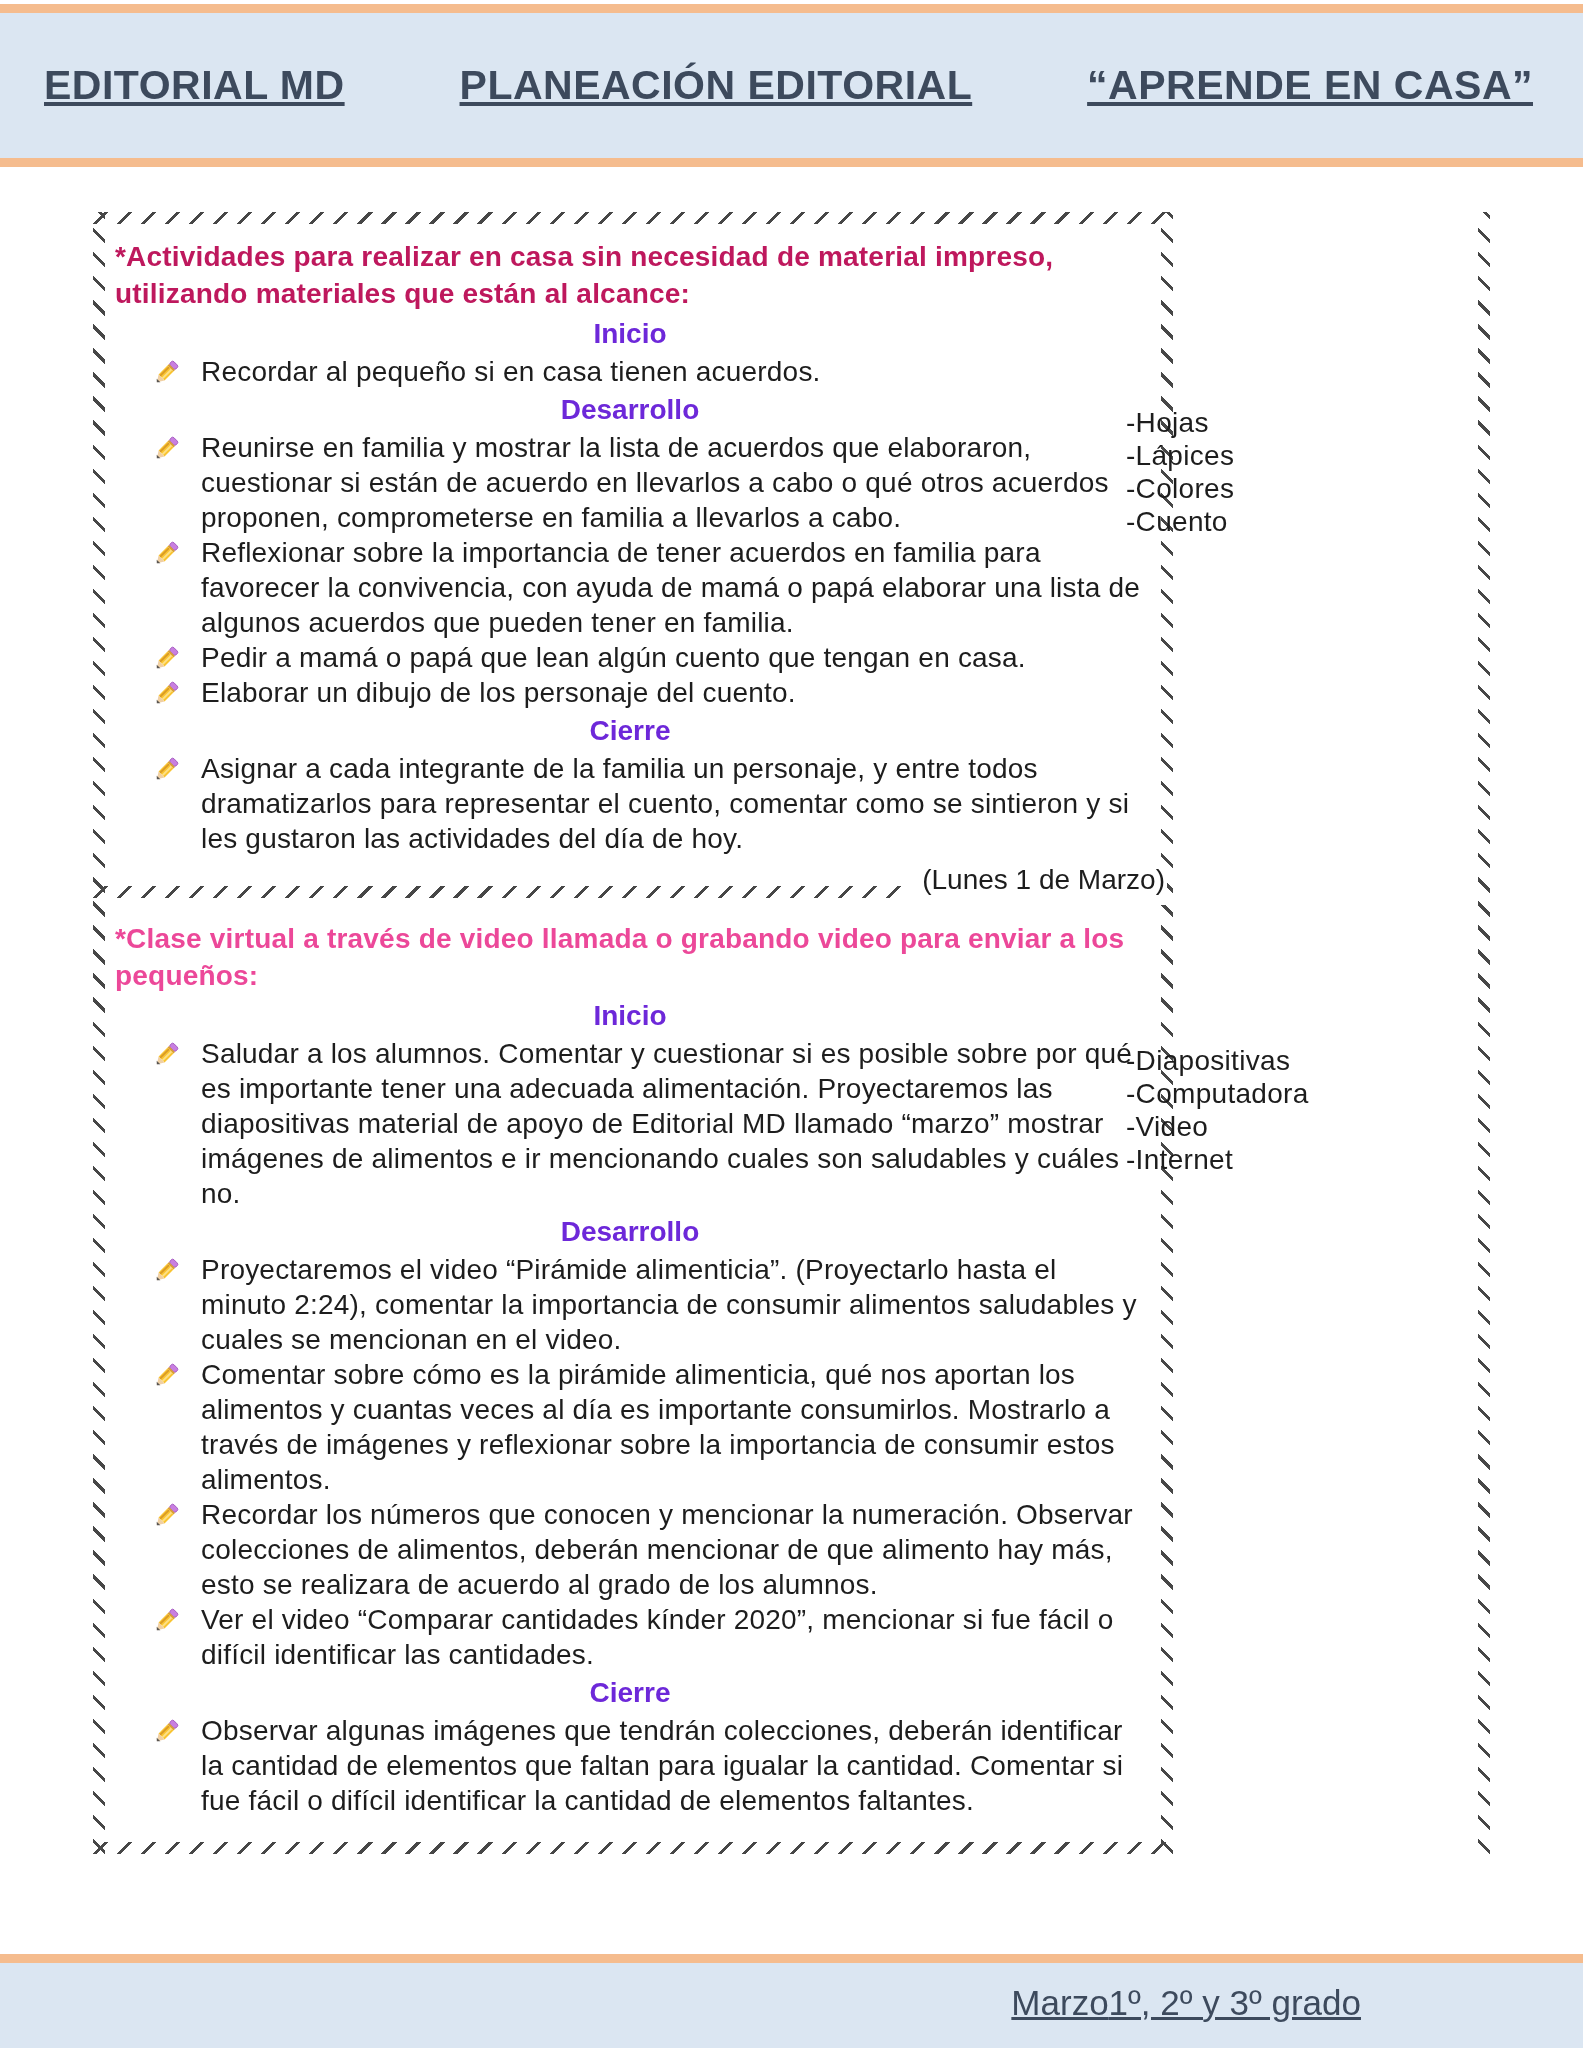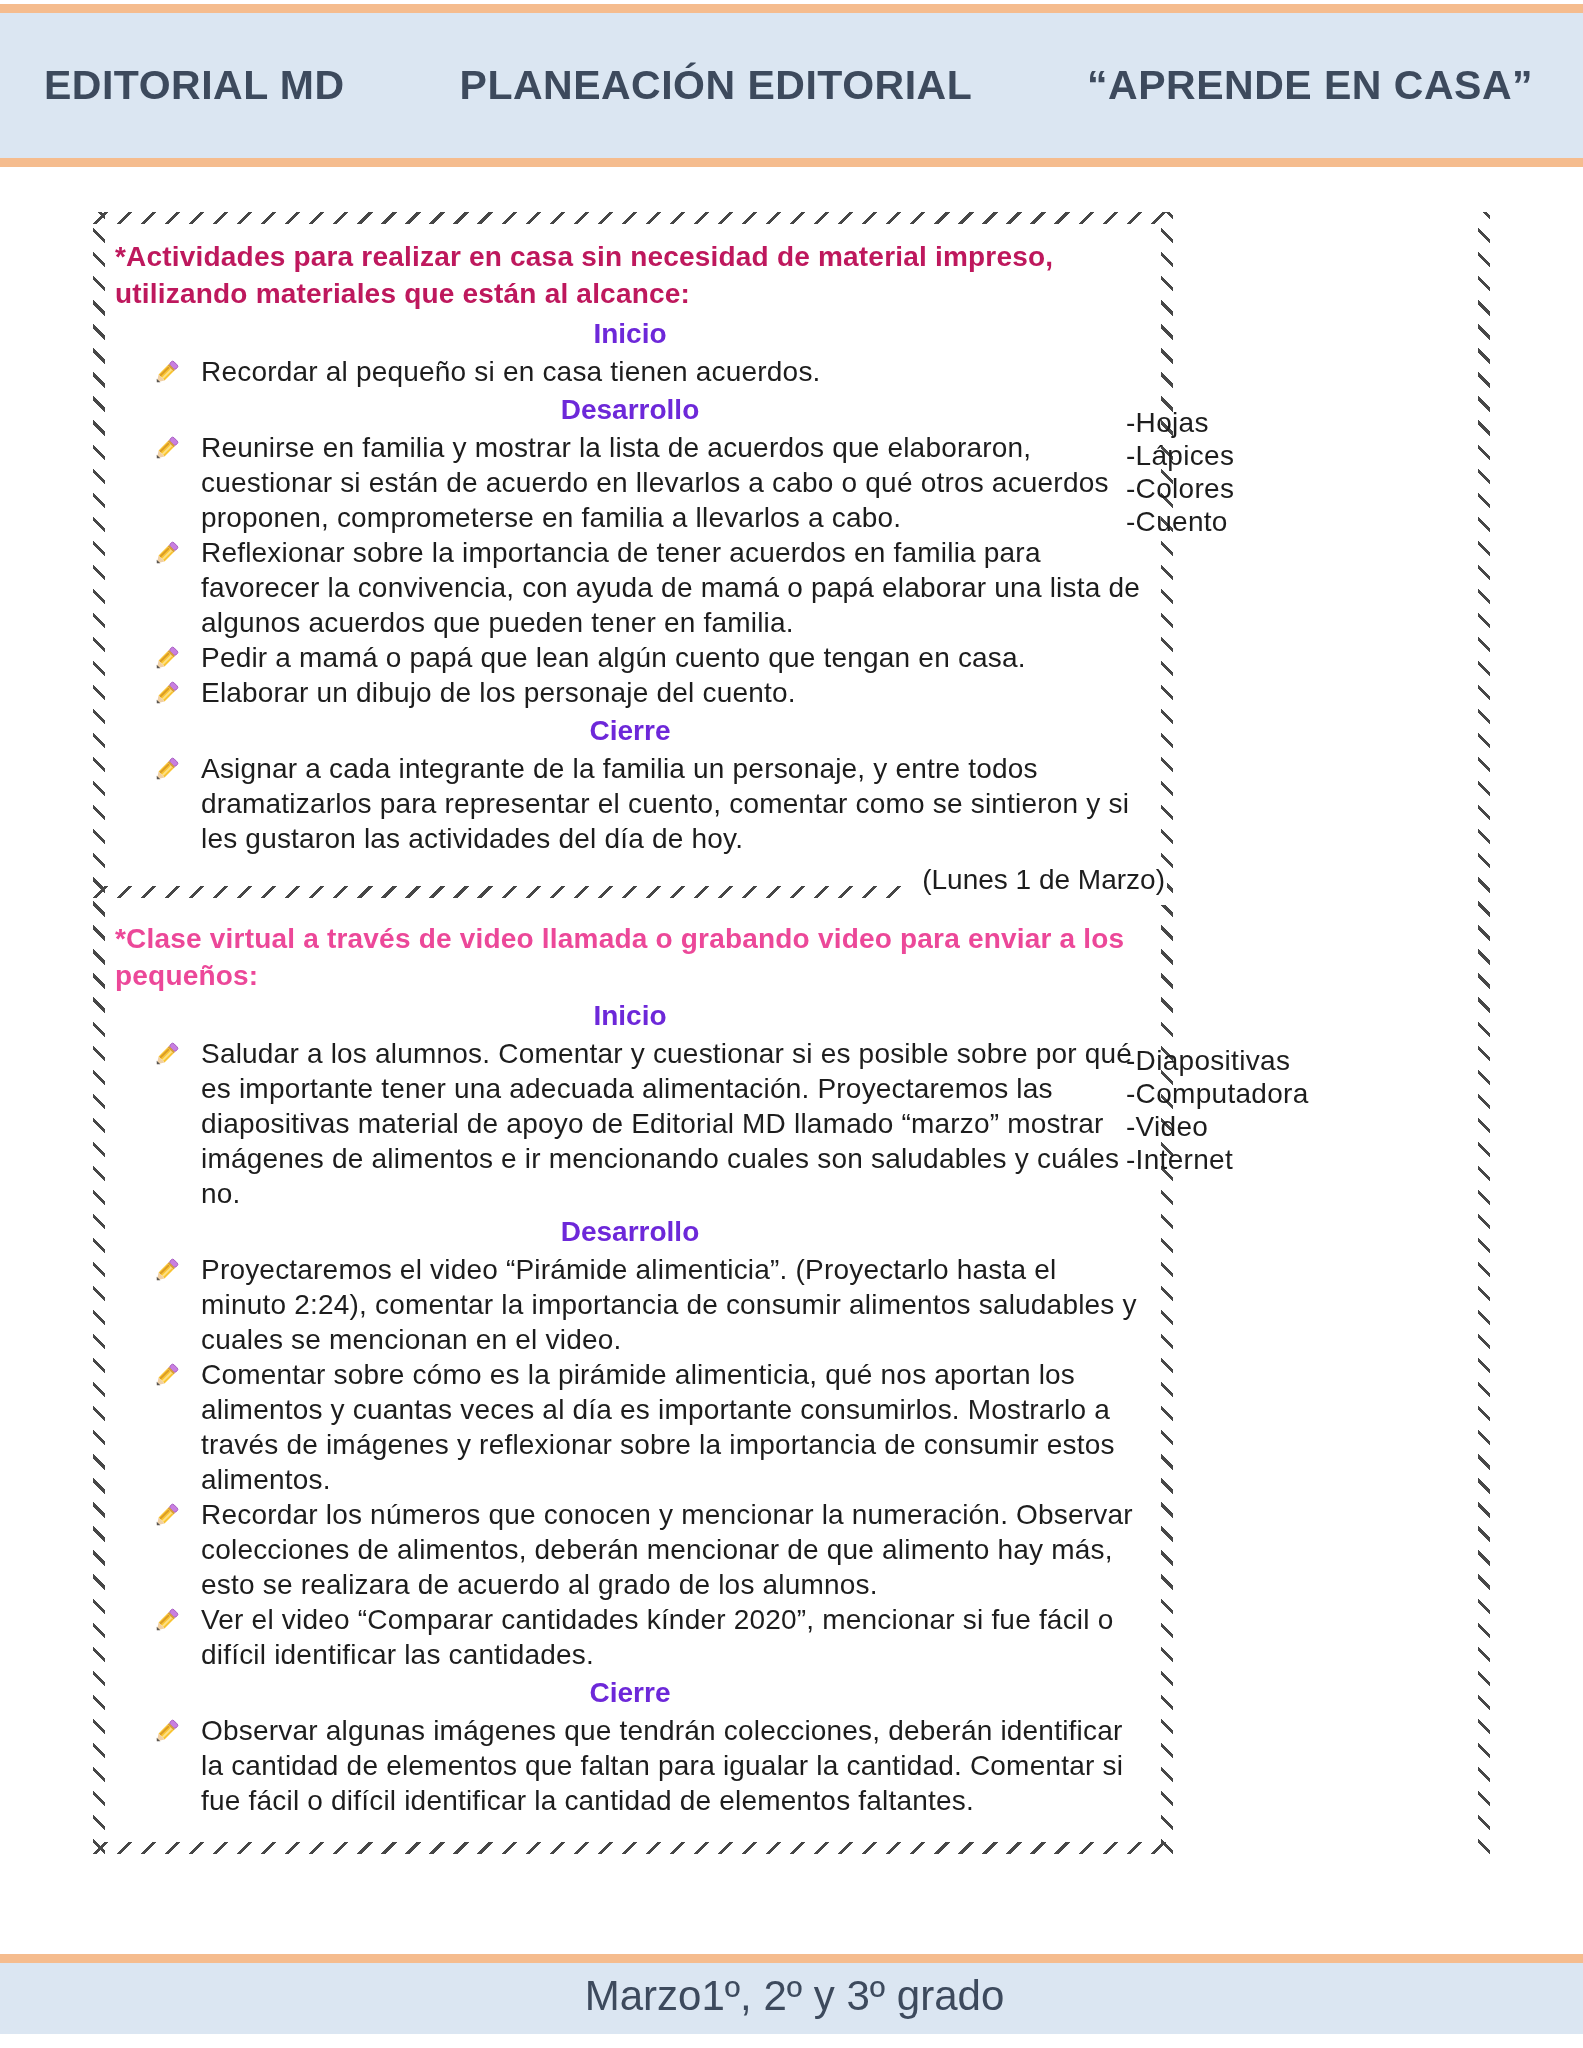--- a/index.html
+++ b/index.html
@@ -4,33 +4,33 @@
 <style>
   html,body{margin:0;padding:0;background:#ffffff;}
   .page{
     position:relative;width:1583px;height:2048px;background:#fff;overflow:hidden;
     font-family:"Liberation Sans","DejaVu Sans",sans-serif;color:#1d1d1d;
   }
 
   
   .band{
     position:absolute;left:0;width:100%;box-sizing:border-box;
-    background:#dbe6f2;display:flex;align-items:center;color:#3d4a5d;
+    background:#dbe6f2;display:flex;align-items:center;color:#3d4a5d;text-decoration:underline;
   }
   .header-band{
     top:4px;height:163px;
     border-top:9px solid #f5bc8e;border-bottom:9px solid #f5bc8e;
     justify-content:space-between;padding:0 50px 0 44px;
     font-size:41px;font-weight:600;letter-spacing:.5px;white-space:nowrap;
   }
   .footer-band{
-    top:1954px;height:80px;
+    top:1954px;height:94px;
     border-top:9px solid #f5bc8e;
-    justify-content:center;padding:0 222px 6px 228px;
-    font-size:42px;font-weight:500;
+    justify-content:flex-end;padding:0 222px 6px 228px;
+    font-size:35px;font-weight:500;
   }
 
   
   .h-dash{
     height:12px;flex:0 0 12px;
     background:repeating-linear-gradient(135deg,transparent 0 8px,#474747 8px 11px,transparent 11px 17px);
   }
   .v-dash{
     width:12px;
     background:repeating-linear-gradient(45deg,transparent 0 8px,#474747 8px 11px,transparent 11px 17px);

